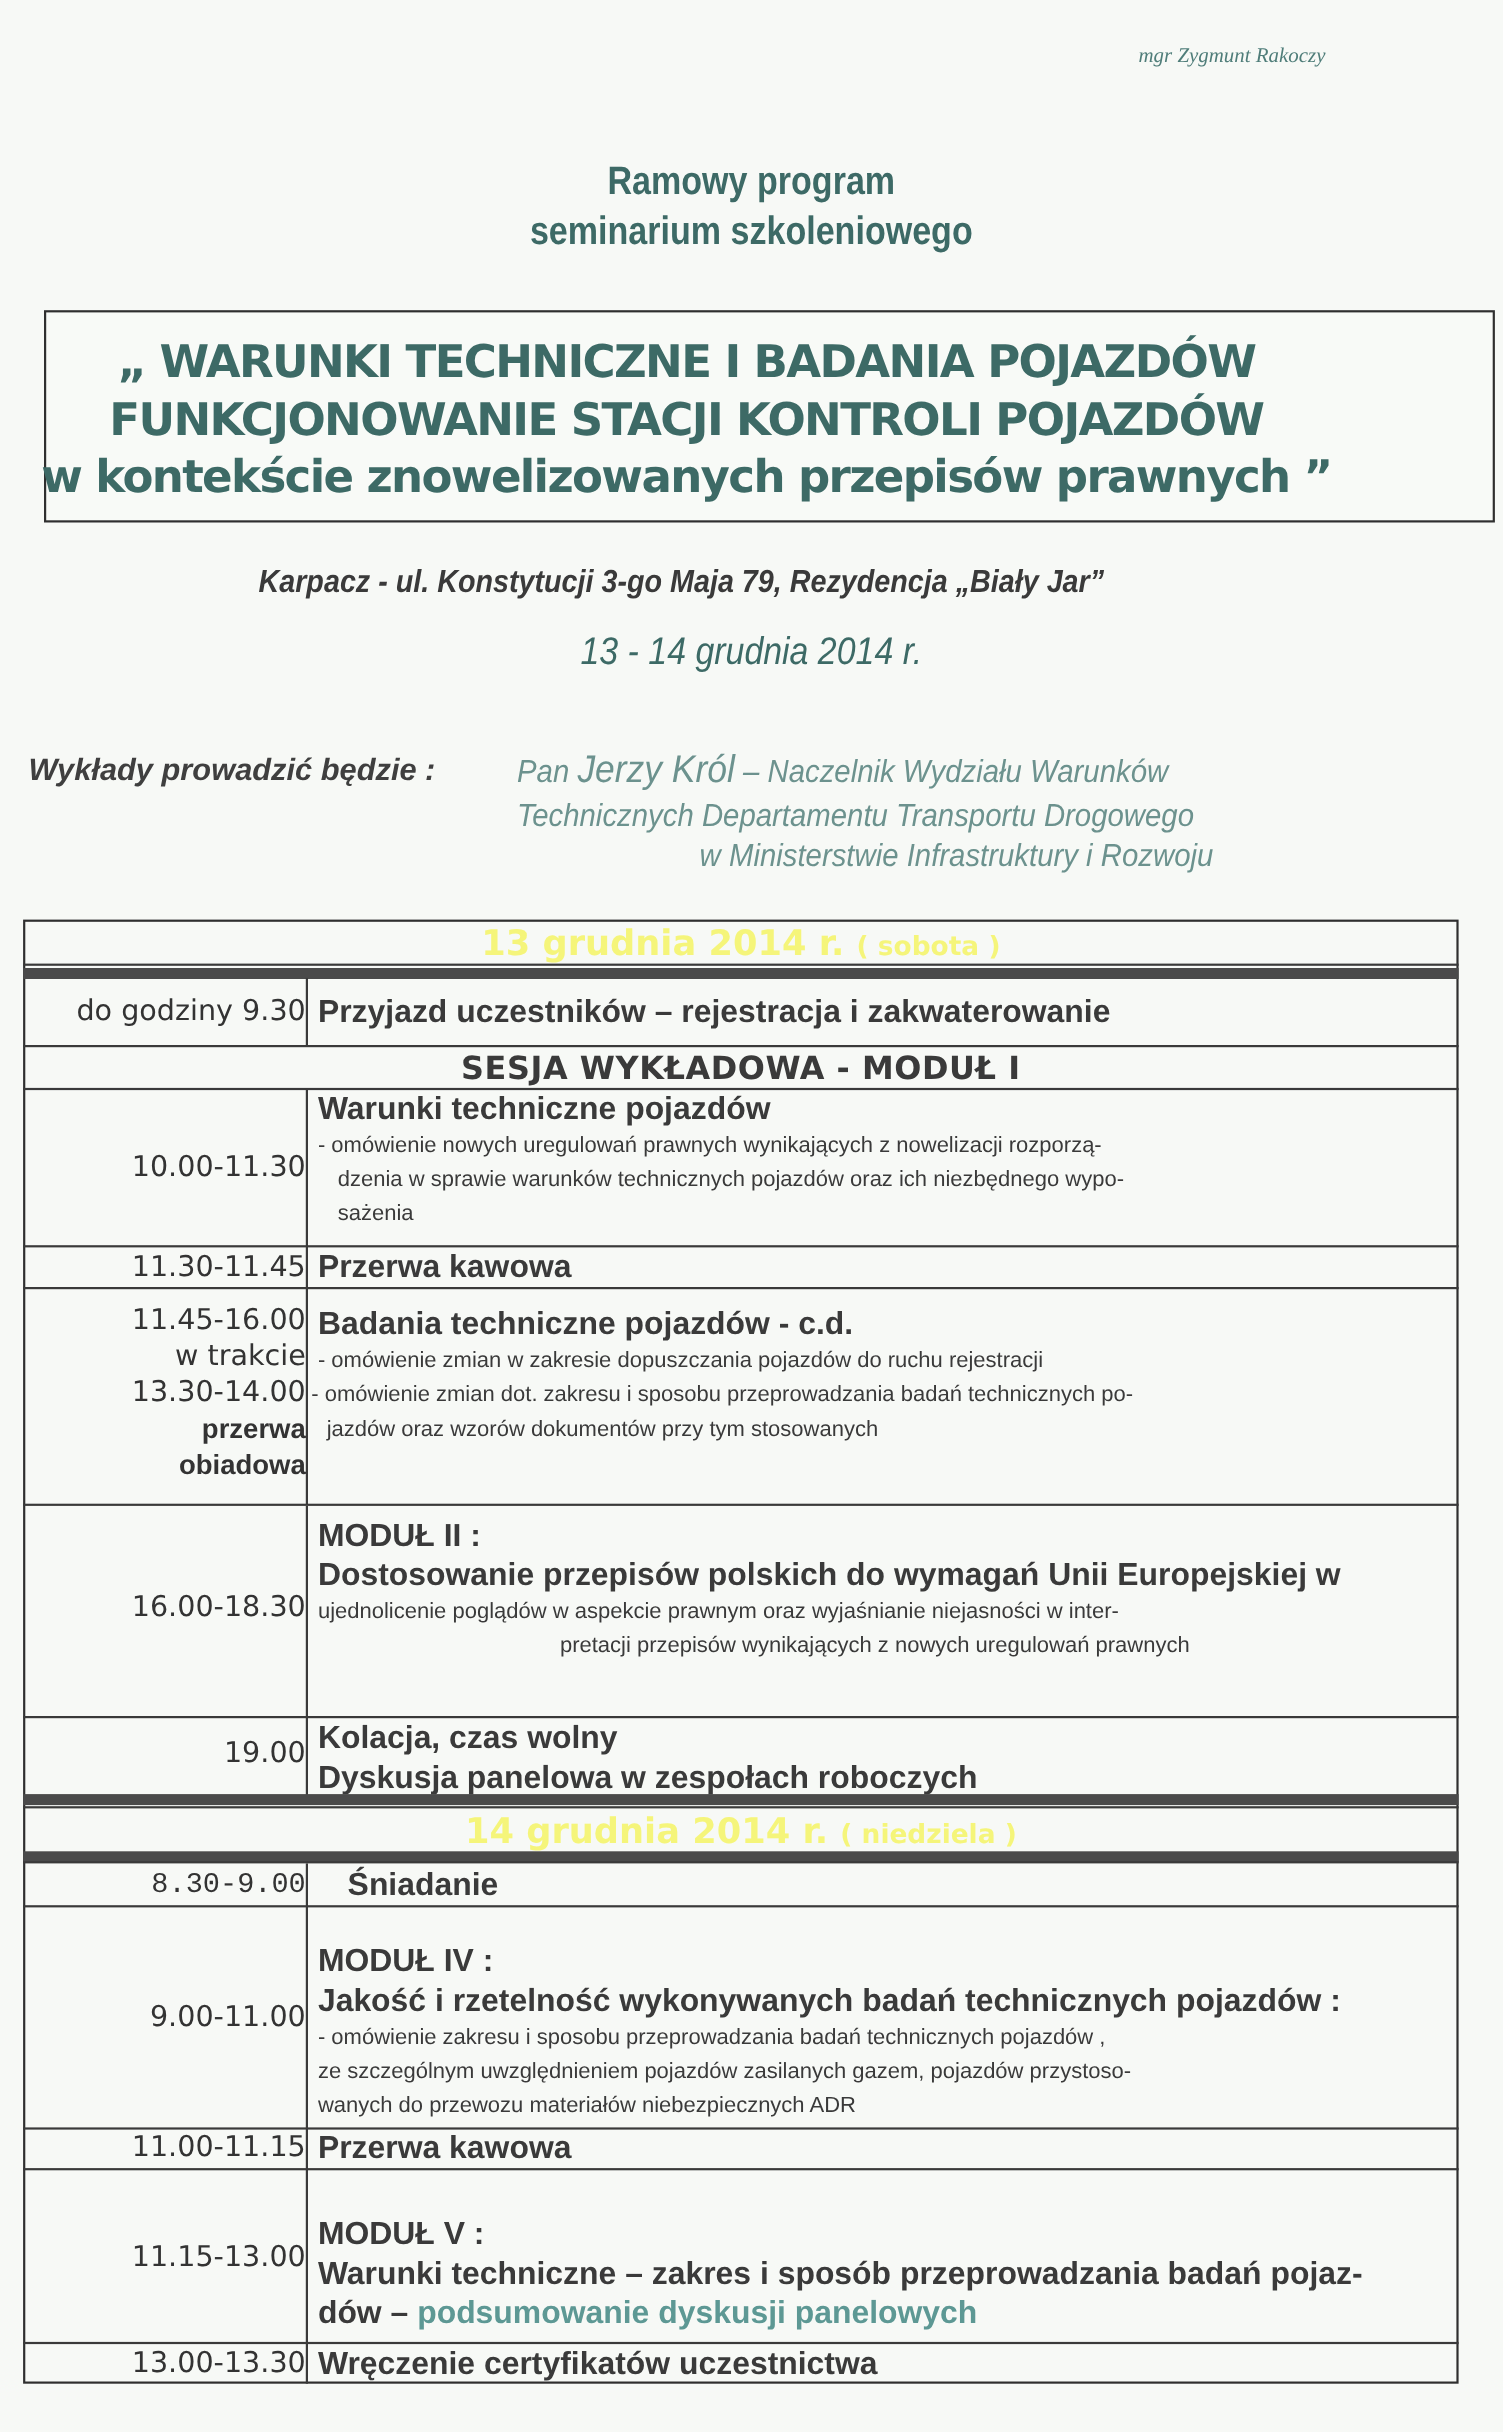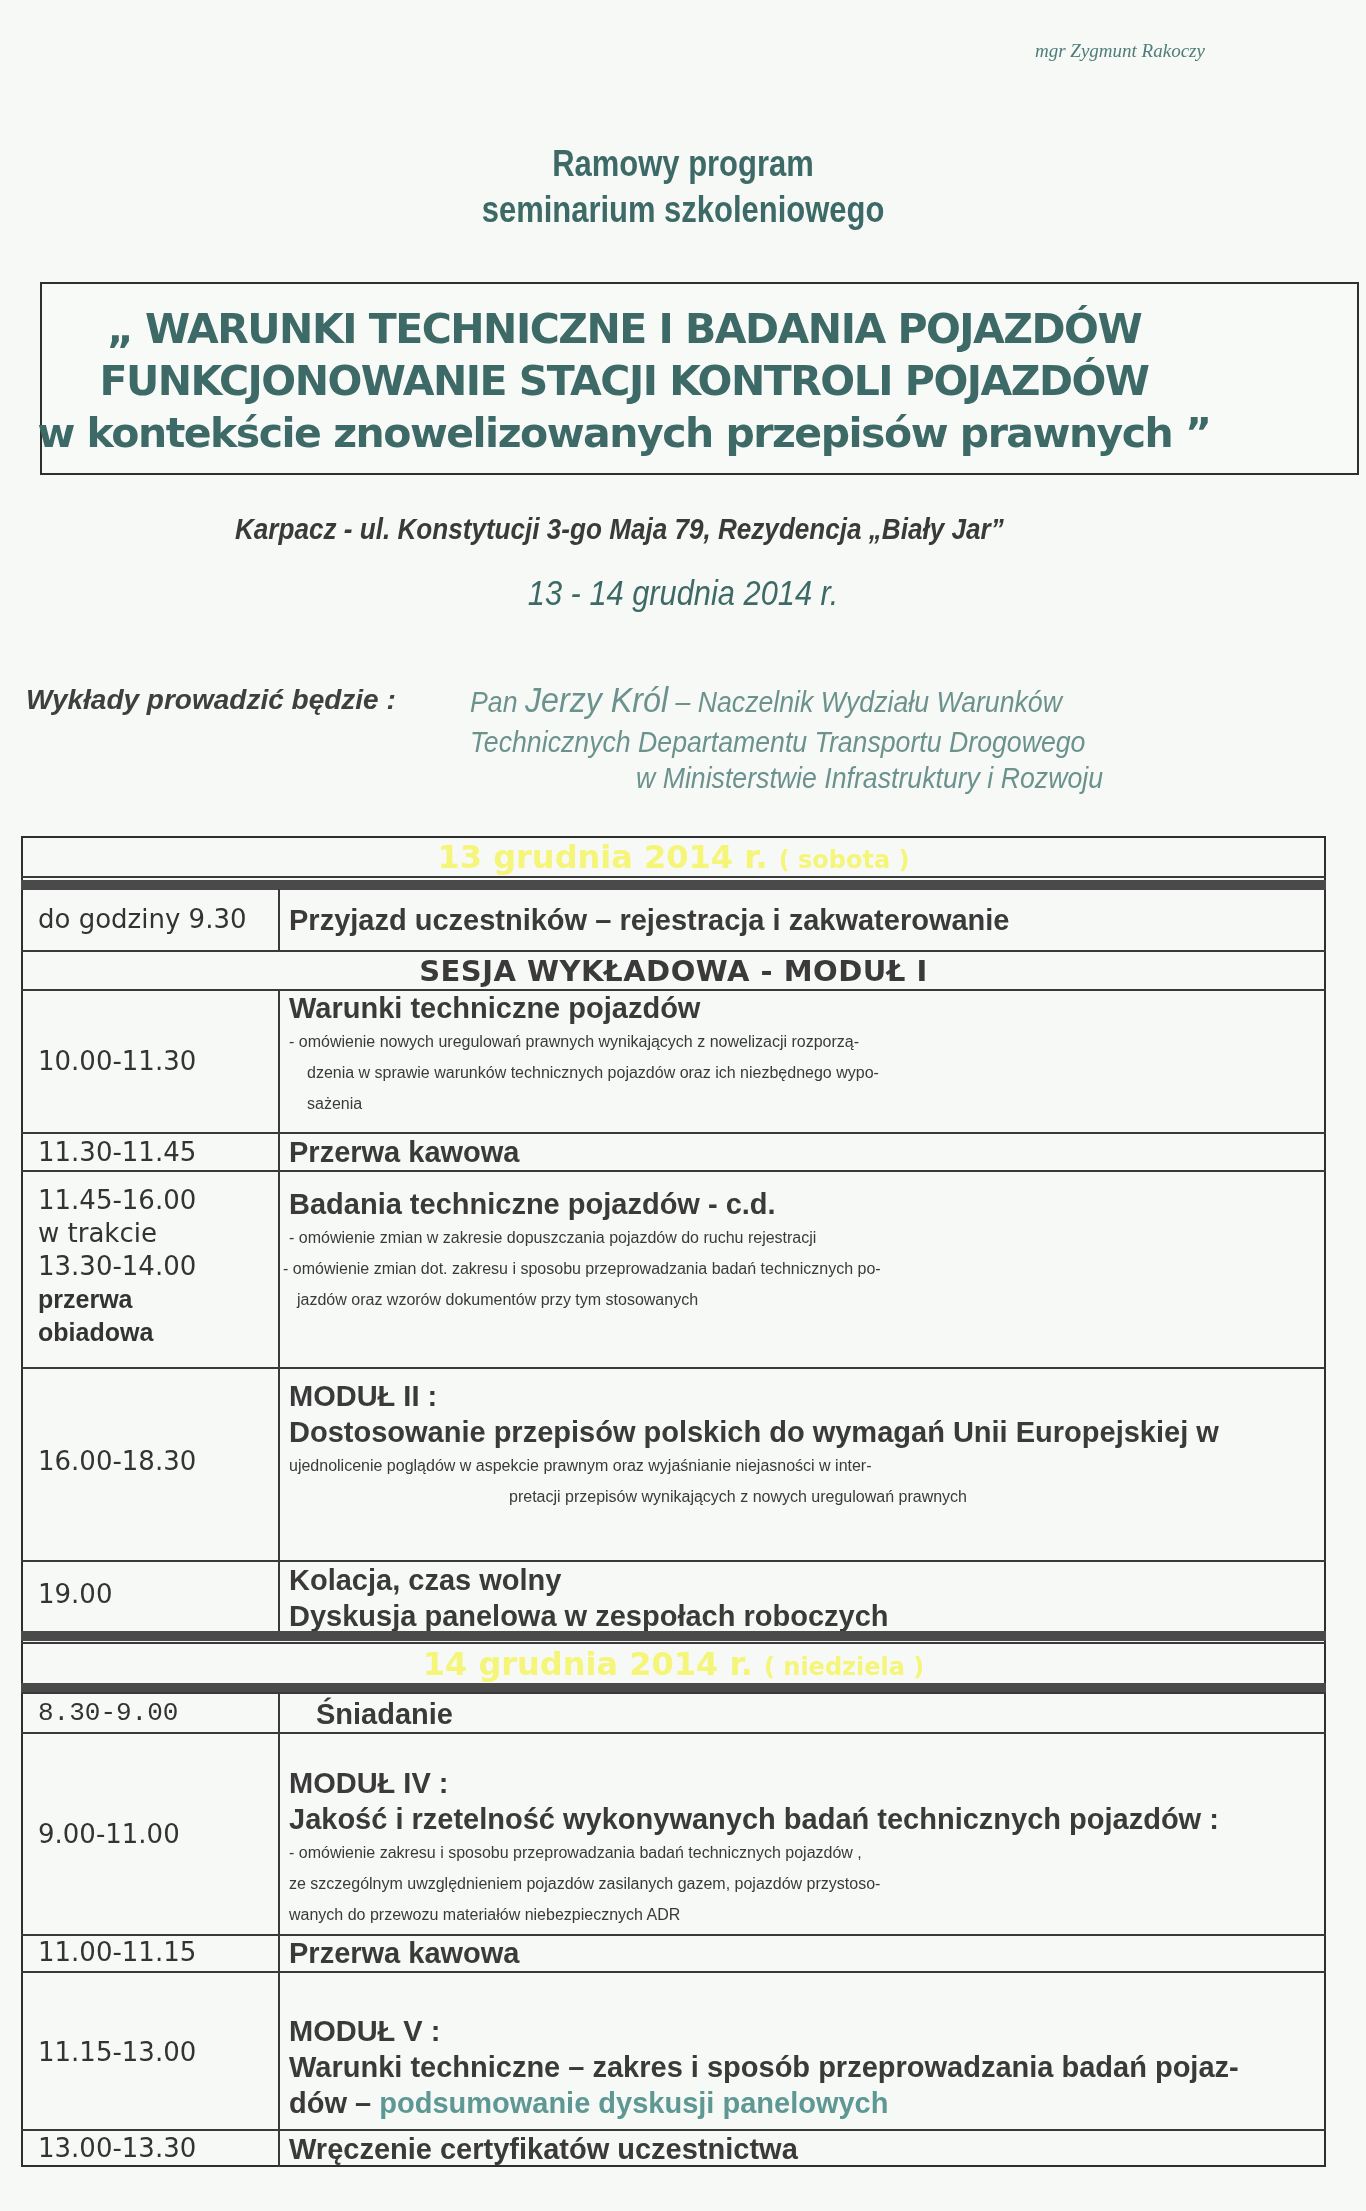--- a/index.html
+++ b/index.html
@@ -12,25 +12,25 @@
   .place { left:235px; top:513px; font-family:"Liberation Sans", sans-serif; font-weight:bold; font-style:italic; font-size:29px; color:#3a3a3a; transform:scaleX(0.9); transform-origin:left; }
   .date { left:0; width:1366px; text-align:center; top:573px; font-family:"Liberation Sans", sans-serif; font-style:italic; font-size:35px; color:#3d6a66; transform:scaleX(0.88); transform-origin:center; }
   .lect-label { left:26px; top:684px; font-family:"Liberation Sans", sans-serif; font-weight:bold; font-style:italic; font-size:28px; color:#3f3f3f; }
   .lect { font-family:"Liberation Sans", sans-serif; font-style:italic; font-size:29px; color:#6c928e; transform:scaleX(0.92); transform-origin:left; }
   .lect .nm { font-size:35px; }
 
   .tbl { position:absolute; left:21px; top:836px; width:1305px; height:1331px; border:2px solid #2f2f2f; box-sizing:border-box; }
   .hline { position:absolute; left:21px; width:1305px; height:0; border-top:2px solid #3a3a3a; }
   .thick { position:absolute; left:21px; width:1305px; height:10px; background:#4a4a4a; }
   .vline { position:absolute; left:278px; width:0; border-left:2px solid #3a3a3a; }
-  .cell-time { position:absolute; left:23px; width:255px; text-align:left; font-family:"DejaVu Sans", sans-serif; font-size:26px; color:#333; line-height:33px;padding-left:15px; }
+  .cell-time { position:absolute; left:23px; width:255px; text-align:right; font-family:"DejaVu Sans", sans-serif; font-size:26px; color:#333; line-height:33px; }
   .cell-time b { font-family:"Liberation Sans", sans-serif; font-weight:bold; font-size:25px; }
   .cell { position:absolute; left:289px; width:1025px; font-family:"Liberation Sans", sans-serif; color:#3a3a3a; }
   .hd { font-weight:bold; font-size:29px; line-height:36px; }
-  .tx { font-size:16px; line-height:31px; }
+  .tx { font-size:20px; line-height:31px; }
   .day { position:absolute; left:23px; width:1301px; text-align:center; font-family:"DejaVu Sans", sans-serif; font-weight:bold; font-size:32px; color:#f5f57a; }
   .day .sm { font-size:24px; }
   .sesja { position:absolute; left:23px; width:1301px; text-align:center; font-family:"DejaVu Sans", sans-serif; font-weight:bold; font-size:29px; color:#3a3a3a; letter-spacing:0.5px; }
   .teal { color:#5d9894; }
 </style>
 </head>
 <body>
 
 <div class="abs author">mgr Zygmunt Rakoczy</div>
 <div class="abs prog-title" style="top:143px;">Ramowy program</div>

